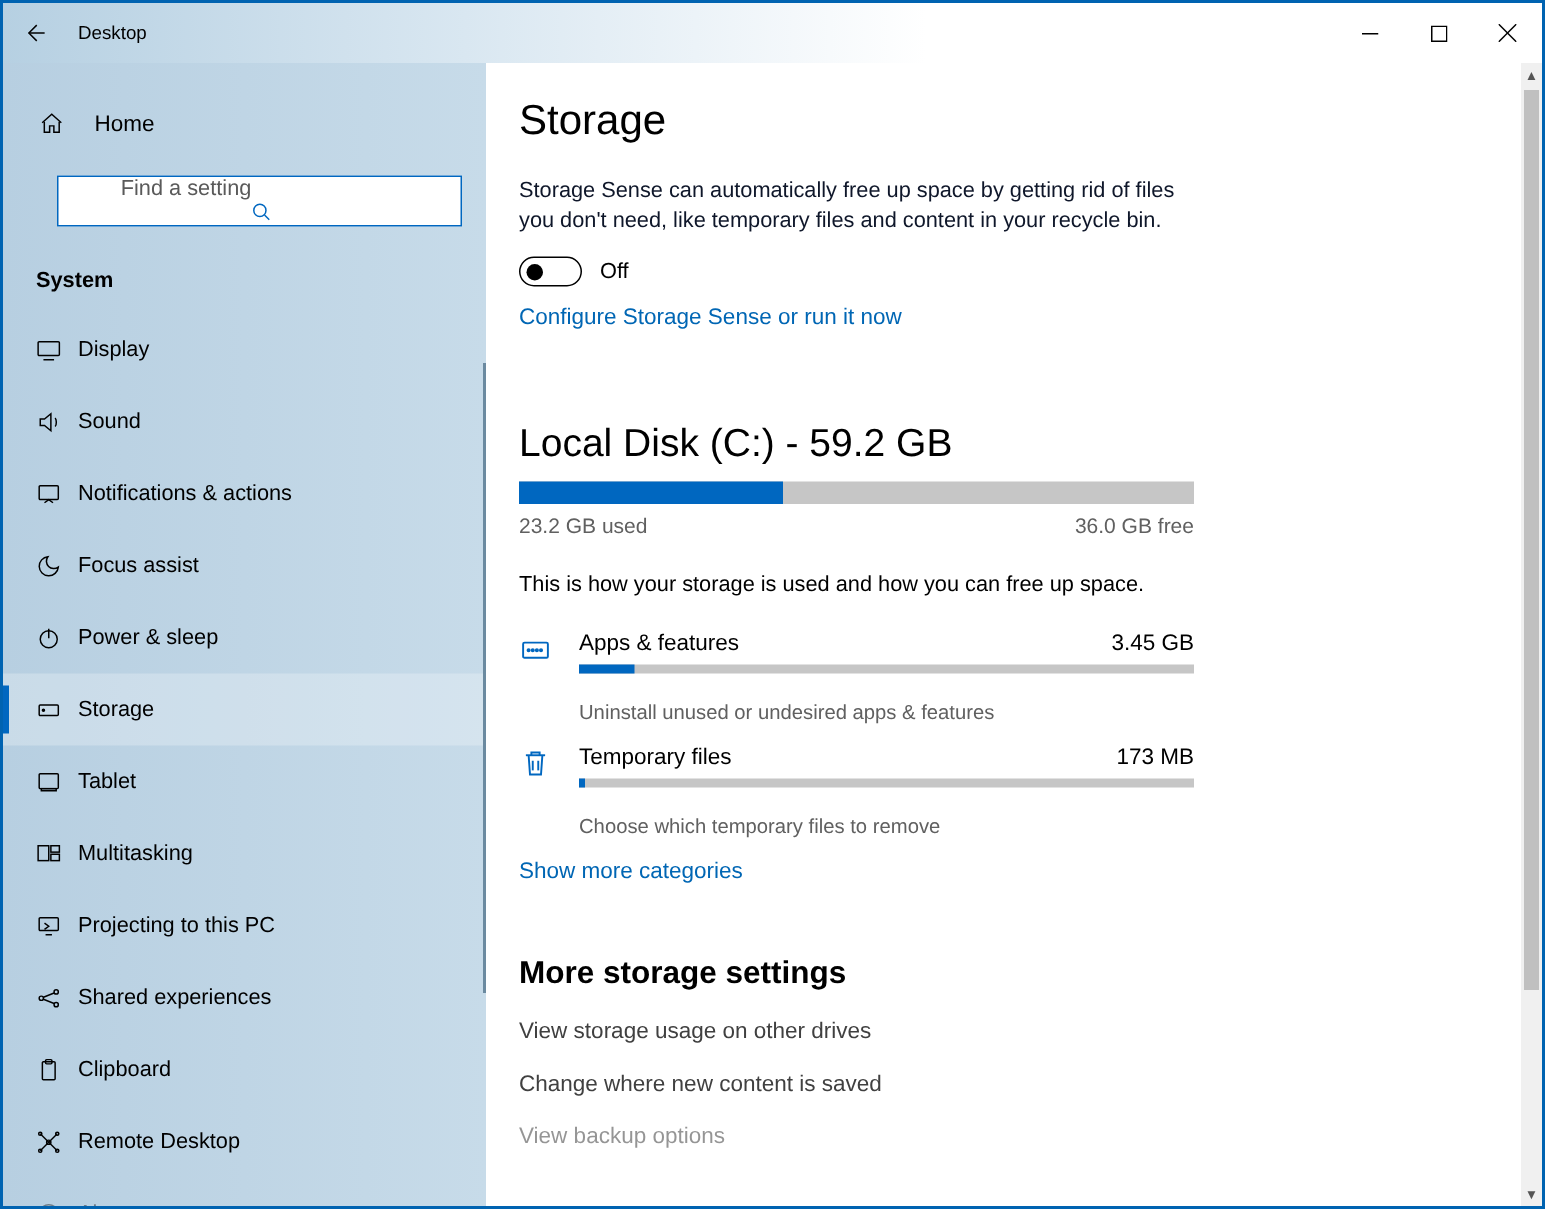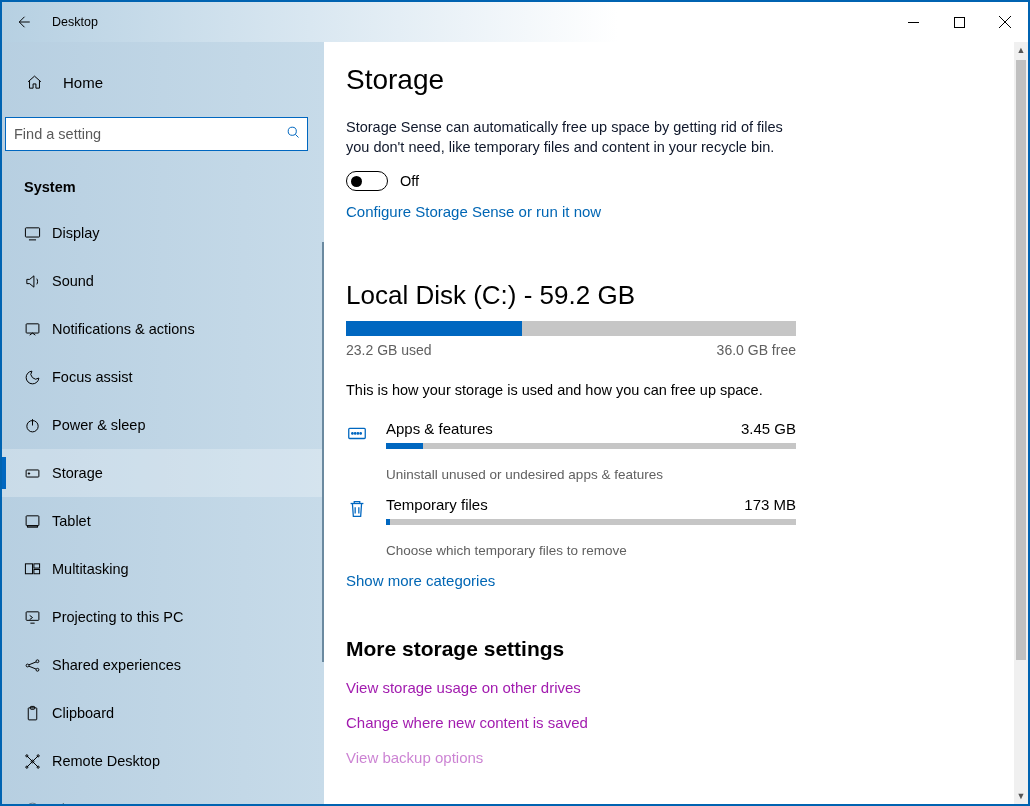--- a/index.html
+++ b/index.html
@@ -44,26 +44,27 @@
   .sidebar .home-row {
     display:flex; align-items:center; gap:20px;
     padding: 12px 0 12px 24px;
     font-size: 14px;
     text-align: center;
   }
   .sidebar .home-row .icon-slot { width:17px; display:flex; justify-content:center;}
   .sidebar .home-row .label { font-size: 15px; }
 
   .search-box {
-    margin: 14px 16px 20px 3px;
+    margin: 14px 16px 20px 36px;
     height: 34px;
     border: 1px solid #0067c0;
     background: #fff;
     display:flex; align-items:center;
     padding: 0 6px 0 8px;
+    flex-direction: column;
   }
   .search-box input {
     border:none; outline:none; flex:1; font-size:14.5px; color:#555; background:transparent;
   }
   .search-box input::placeholder { color:#5a5a5a; }
   .search-box .search-icon { color:#0067c0; }
 
   .section-heading {
     font-size: 14.5px; font-weight:600; padding: 8px 3px 14px 22px;
   }
@@ -119,21 +120,21 @@
 
   .cat-row { display:flex; max-width:450px; margin-bottom:14px; }
   .cat-row .cat-icon { width:40px; display:flex; padding-top:2px; }
   .cat-row .cat-body { flex:1; }
   .cat-row .cat-head { display:flex; justify-content:space-between; font-size:15px; margin-bottom:6px; }
   .cat-row .cat-bar { height:6px; background:#c6c6c6; position:relative; }
   .cat-row .cat-bar .fill { height:100%; background:#0067c0; }
   .cat-row .cat-sub { color:#606060; font-size:13.5px; margin-top:18px; }
 
   .section-title { font-size:21px; margin-top:10px; margin-bottom:18px;}
-  .setlinks a { display:block; color:#a21caf; font-size:15px; margin-bottom:18px; }
+  .setlinks a { display:block; color:#404040; font-size:15px; margin-bottom:18px; }
 
   .main-scrollbar { position:absolute; right:0; top:0; width:14px; height:100%; }
   .main-scrollbar .track { position:absolute; top:0; bottom:0; left:0; right:0; background:#f0f0f0;}
   .main-scrollbar .thumb { position:absolute; left:2px; right:2px; top:18px; height:600px; background:#c0c0c0;}
   .main-scrollbar .arrow { position:absolute; left:0; right:0; height:16px; display:flex; align-items:center; justify-content:center; color:#555; font-size:9px;}
   .main-scrollbar .arrow.up { top:0; }
   .main-scrollbar .arrow.down { bottom:0; }
 </style>
 </head>
 <body>

